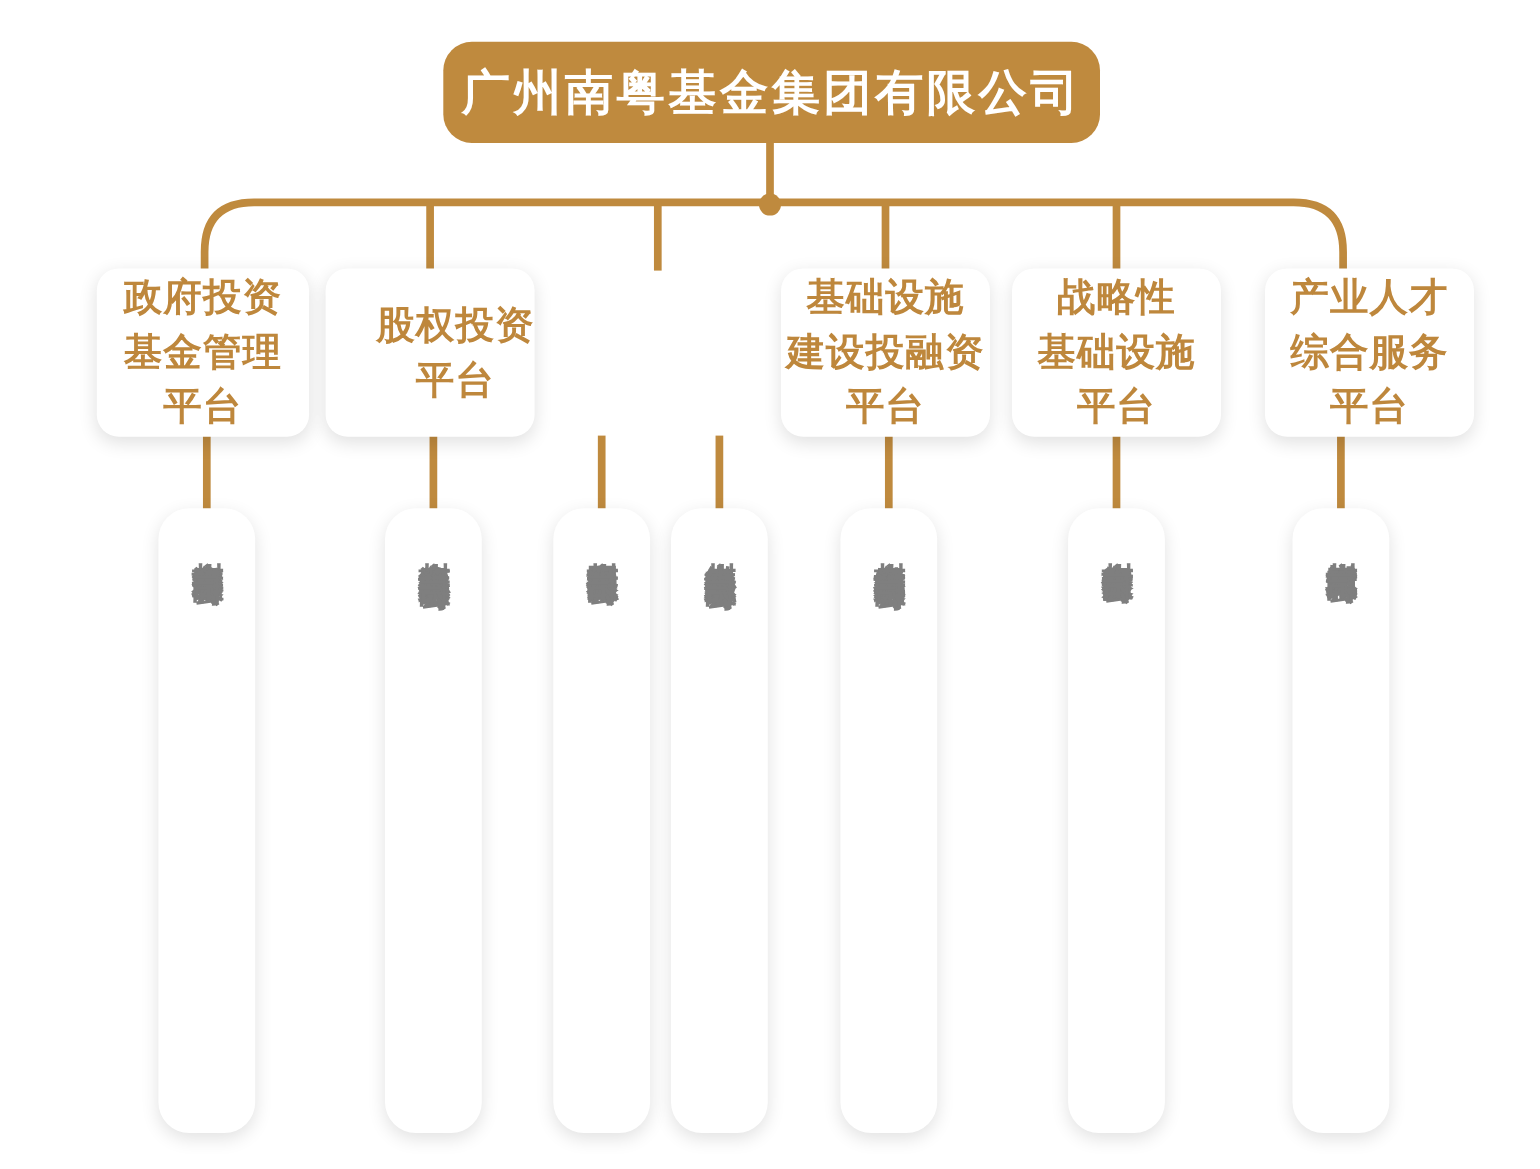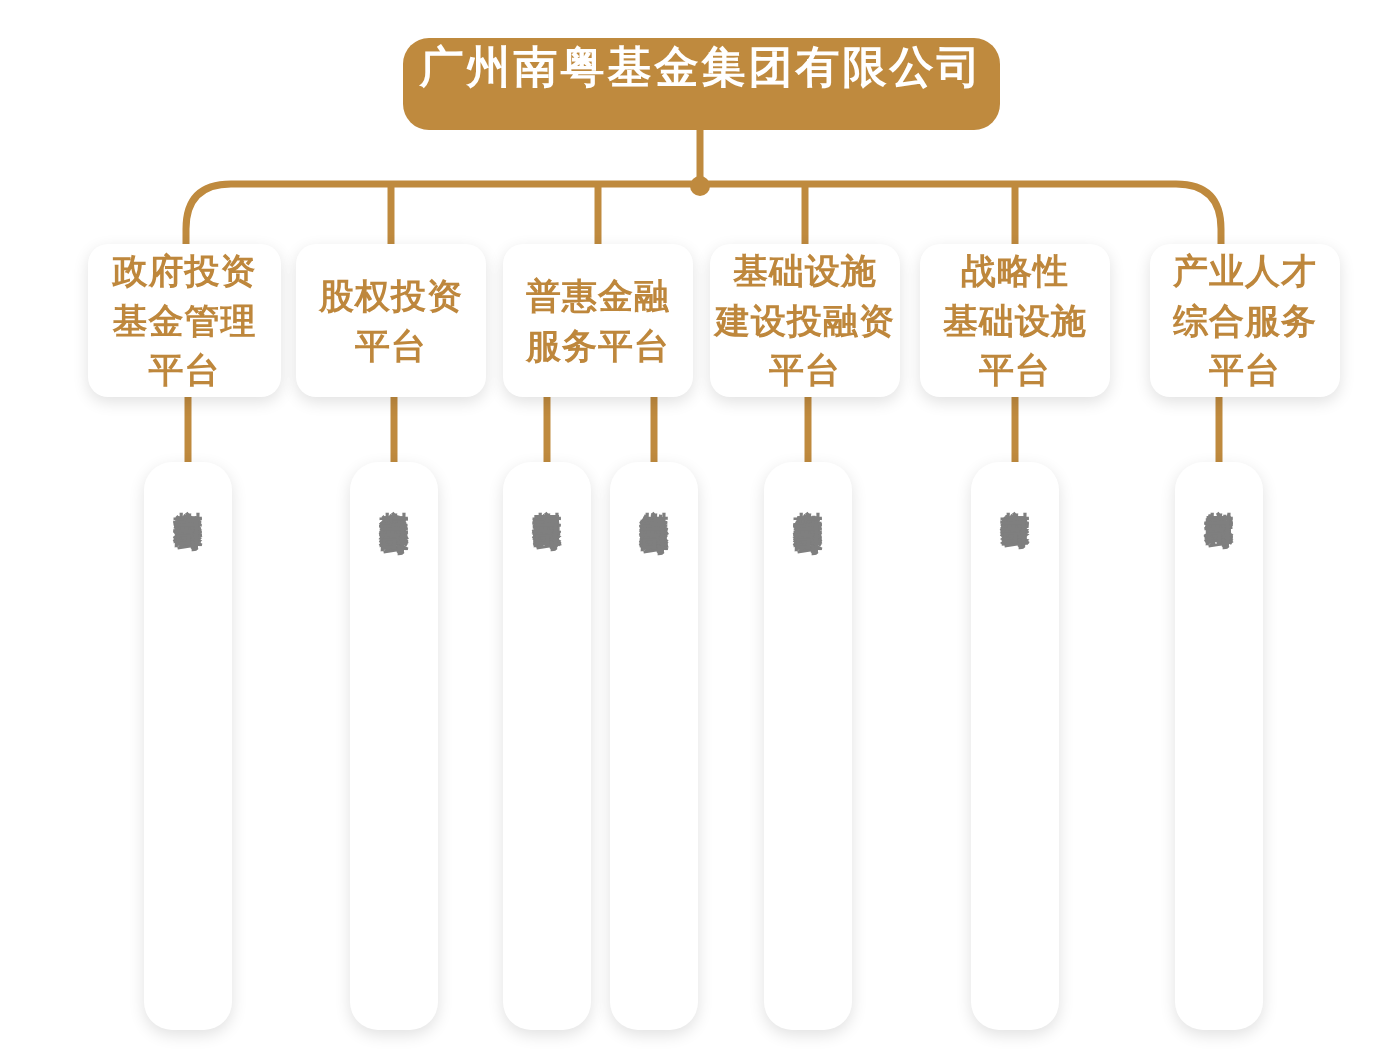--- a/index.html
+++ b/index.html
@@ -14,37 +14,37 @@
     width:1400px;height:1063px;
     background:#fff;
     font-family:"Liberation Sans","DejaVu Sans",sans-serif;
     overflow:hidden;
   }
   #connector-layer{position:absolute;left:0;top:0;width:1400px;height:1063px;}
   .root-box{
     position:absolute;left:403px;top:38px;width:597px;height:92px;
     background:var(--gold);
     border-radius:26px;
-    display:flex;align-items:flex-start;justify-content:center;
+    display:flex;align-items:center;justify-content:center;
     color:#fff;font-size:44px;font-weight:700;letter-spacing:3px;
     white-space:nowrap;
   }
   .platform-box{
     position:absolute;top:244px;height:153px;
     background:var(--box-bg);
     border-radius:20px;
     box-shadow:0 5px 16px rgba(0,0,0,0.12);
     display:flex;align-items:center;justify-content:center;
     text-align:center;
     color:var(--gold-text);
     font-size:35px;font-weight:700;line-height:1.42;letter-spacing:1px;
     white-space:pre-line;
   }
   .p1{left:88px;width:193px;}
-  .p2{left:296px;width:190px;}
+  .p2{left:296px;width:190px;justify-content:flex-end;}
   .p3{left:503px;width:190px;}
   .p4{left:710px;width:190px;justify-content:center;}
   .p5{left:920px;width:190px;}
   .p6{left:1150px;width:190px;text-align:center;}
   .company-box{
     position:absolute;top:462px;width:88px;height:568px;
     background:var(--box-bg);
     border-radius:28px;
     box-shadow:0 5px 16px rgba(0,0,0,0.12);
     display:flex;justify-content:center;
@@ -97,24 +97,20 @@
 
   <div class="platform-box p1">
     <span>政府投资
 基金管理
 平台</span>
   </div>
   <div class="platform-box p2">
     <span>股权投资
 平台</span>
   </div>
-  <div class="platform-box p3">
-    <span>普惠金融
-服务平台</span>
-  </div>
   <div class="platform-box p4">
     <span>基础设施
 建设投融资
 平台</span>
   </div>
   <div class="platform-box p5">
     <span>战略性
 基础设施
 平台</span>
   </div>

